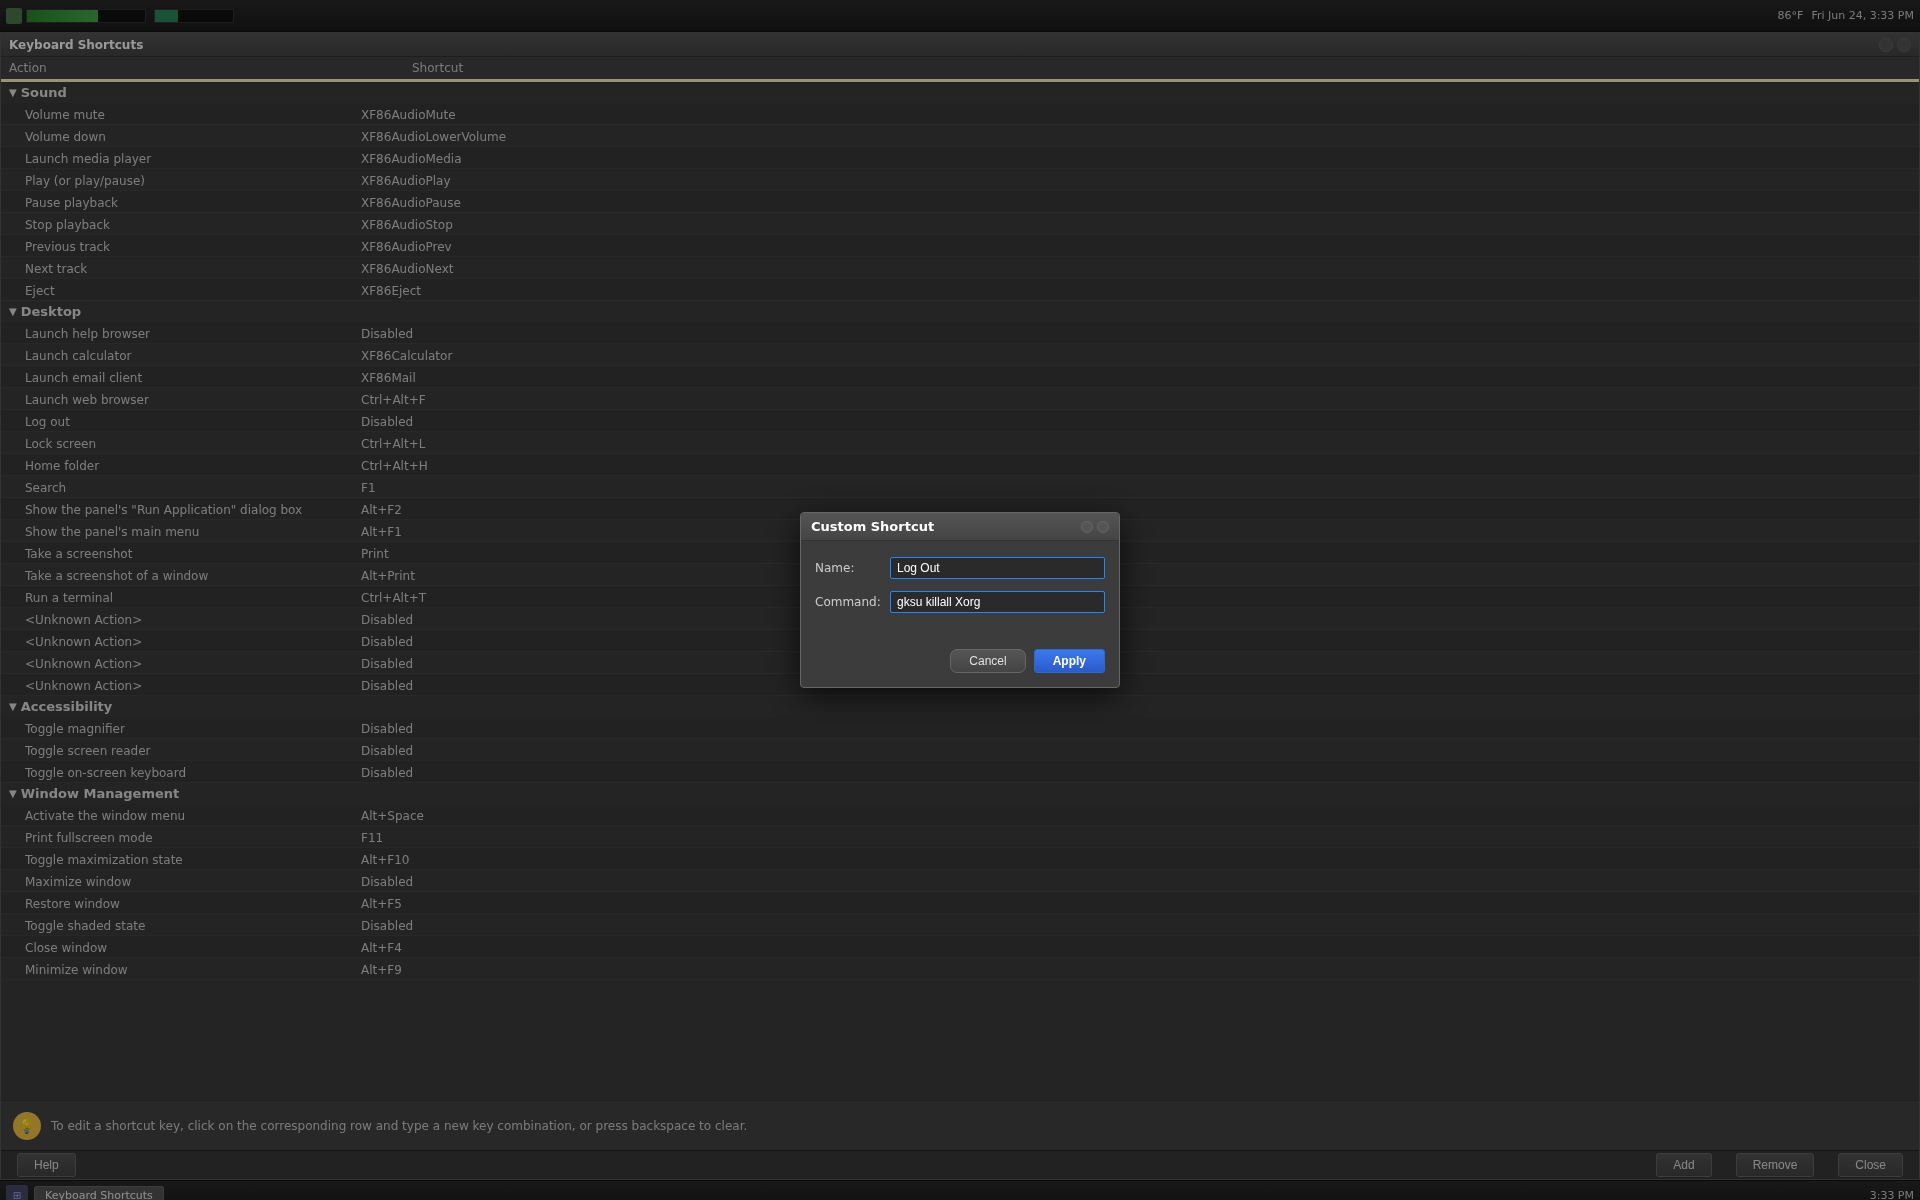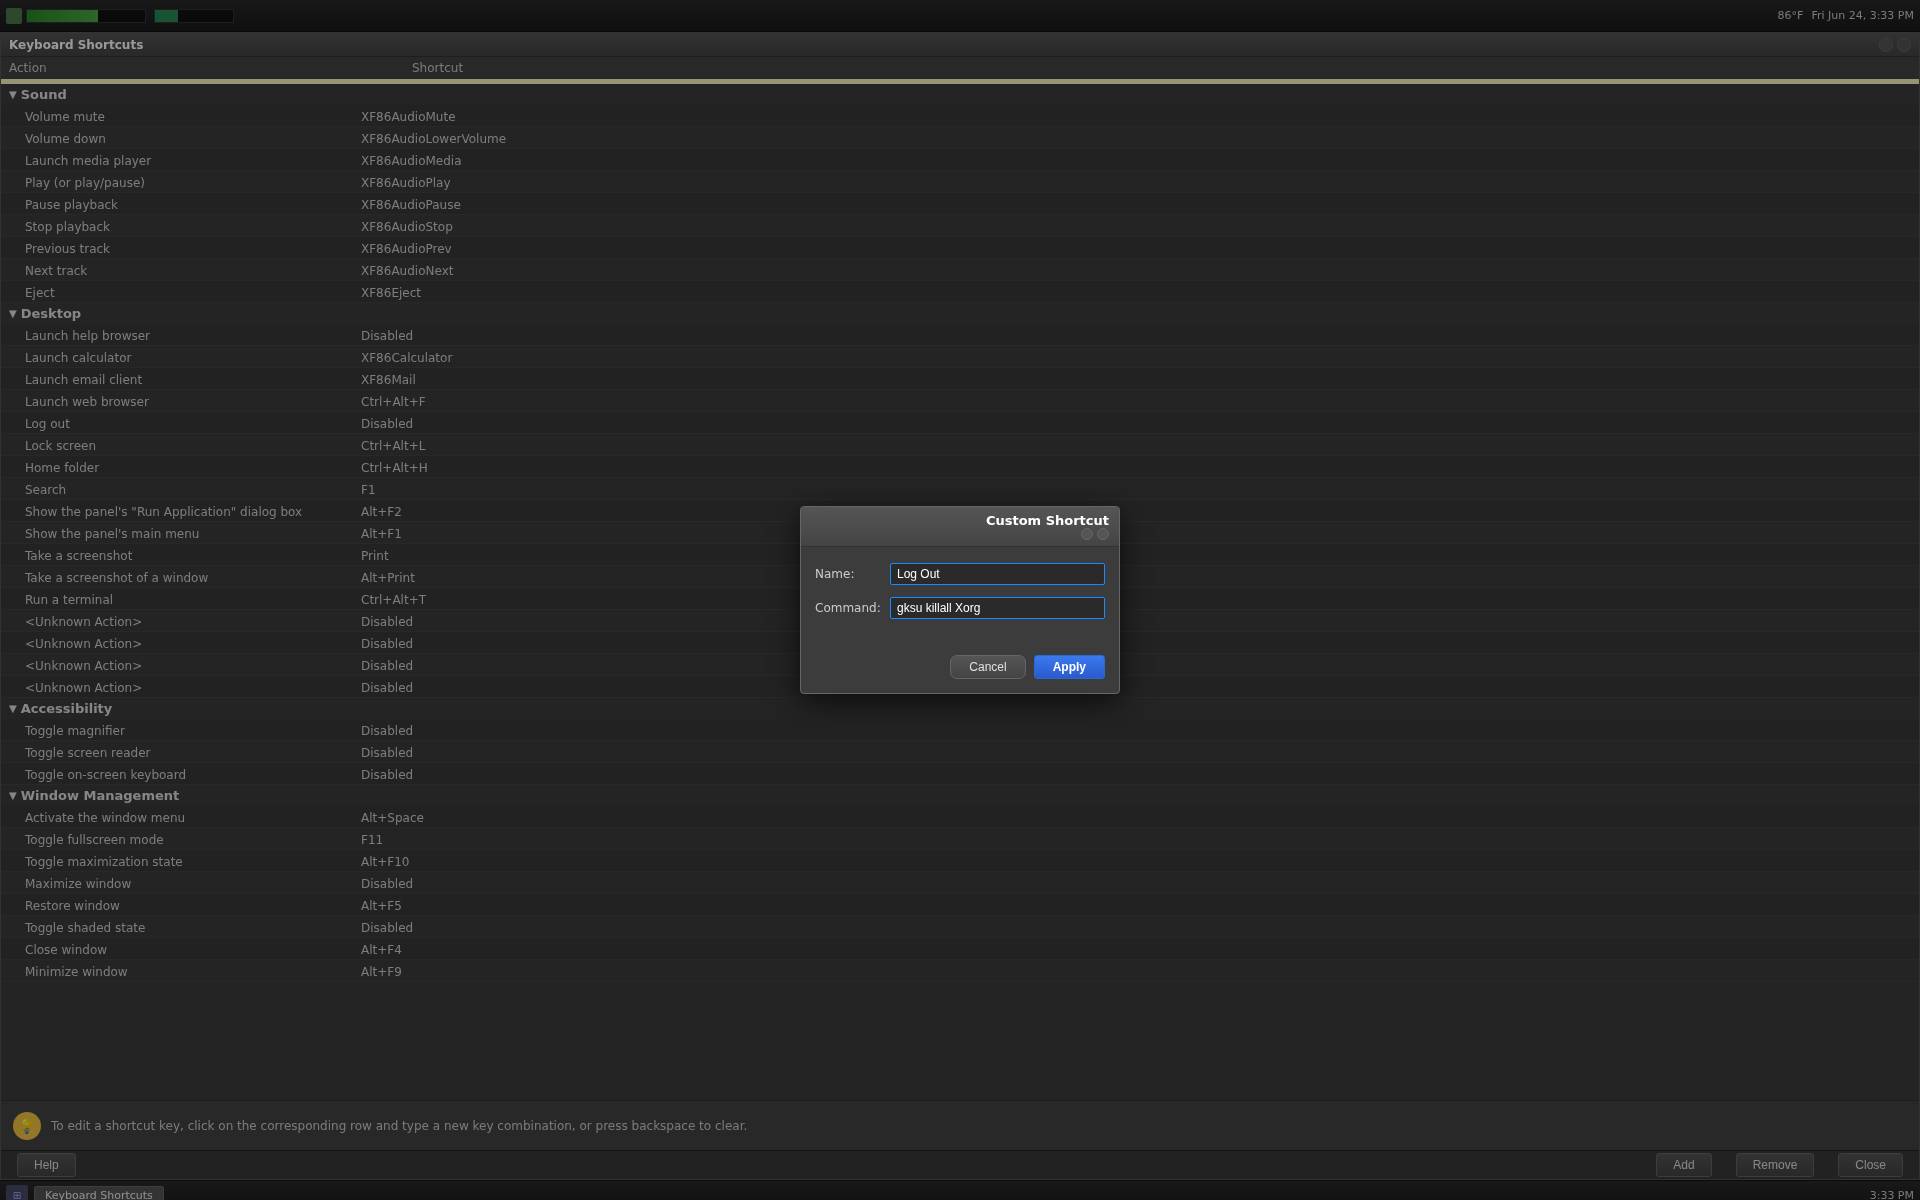--- a/index.html
+++ b/index.html
@@ -95,21 +95,21 @@
       border: 1px solid #666;
       background: #555;
       cursor: pointer;
     }
 
     
     .col-headers {
       display: flex;
       background: #444;
       padding: 4px 8px;
-      border-bottom: 5px solid #fef9c3;
+      border-bottom: 3px solid #fef9c3;
       font-size: 12px;
       color: #ccc;
     }
     .col-action { width: 360px; }
     .col-shortcut { flex: 1; margin-left: 43px; }
 
     
     .list-area {
       flex: 1;
       overflow-y: auto;
@@ -245,24 +245,23 @@
       background: #3c3c3c;
       border: 1px solid #666;
       border-radius: 4px;
       width: 320px;
       box-shadow: 0 8px 32px rgba(0,0,0,0.7);
     }
     .modal-titlebar {
       background: linear-gradient(to bottom, #555, #444);
       padding: 6px 10px;
       display: flex;
-      align-items: flex-end;
+      align-items: center;
       border-bottom: 1px solid #333;
       border-radius: 4px 4px 0 0;
-      flex-direction: column;
     }
     .modal-title {
       flex: 1;
       font-size: 13px;
       font-weight: bold;
       color: #fff;
     }
     .modal-wc {
       display: flex;
       gap: 4px;
@@ -507,21 +506,21 @@
 
     <div class="section-header">
       <span class="section-arrow">▼</span>
       <span>Window Management</span>
     </div>
     <div class="list-row">
       <div class="cell-action">Activate the window menu</div>
       <div class="cell-shortcut">Alt+Space</div>
     </div>
     <div class="list-row">
-      <div class="cell-action">Toggle fullscreen mode</div>
+      <div class="cell-action">Print fullscreen mode</div>
       <div class="cell-shortcut">F11</div>
     </div>
     <div class="list-row">
       <div class="cell-action">Toggle maximization state</div>
       <div class="cell-shortcut">Alt+F10</div>
     </div>
     <div class="list-row">
       <div class="cell-action">Maximize window</div>
       <div class="cell-shortcut">Disabled</div>
     </div>

